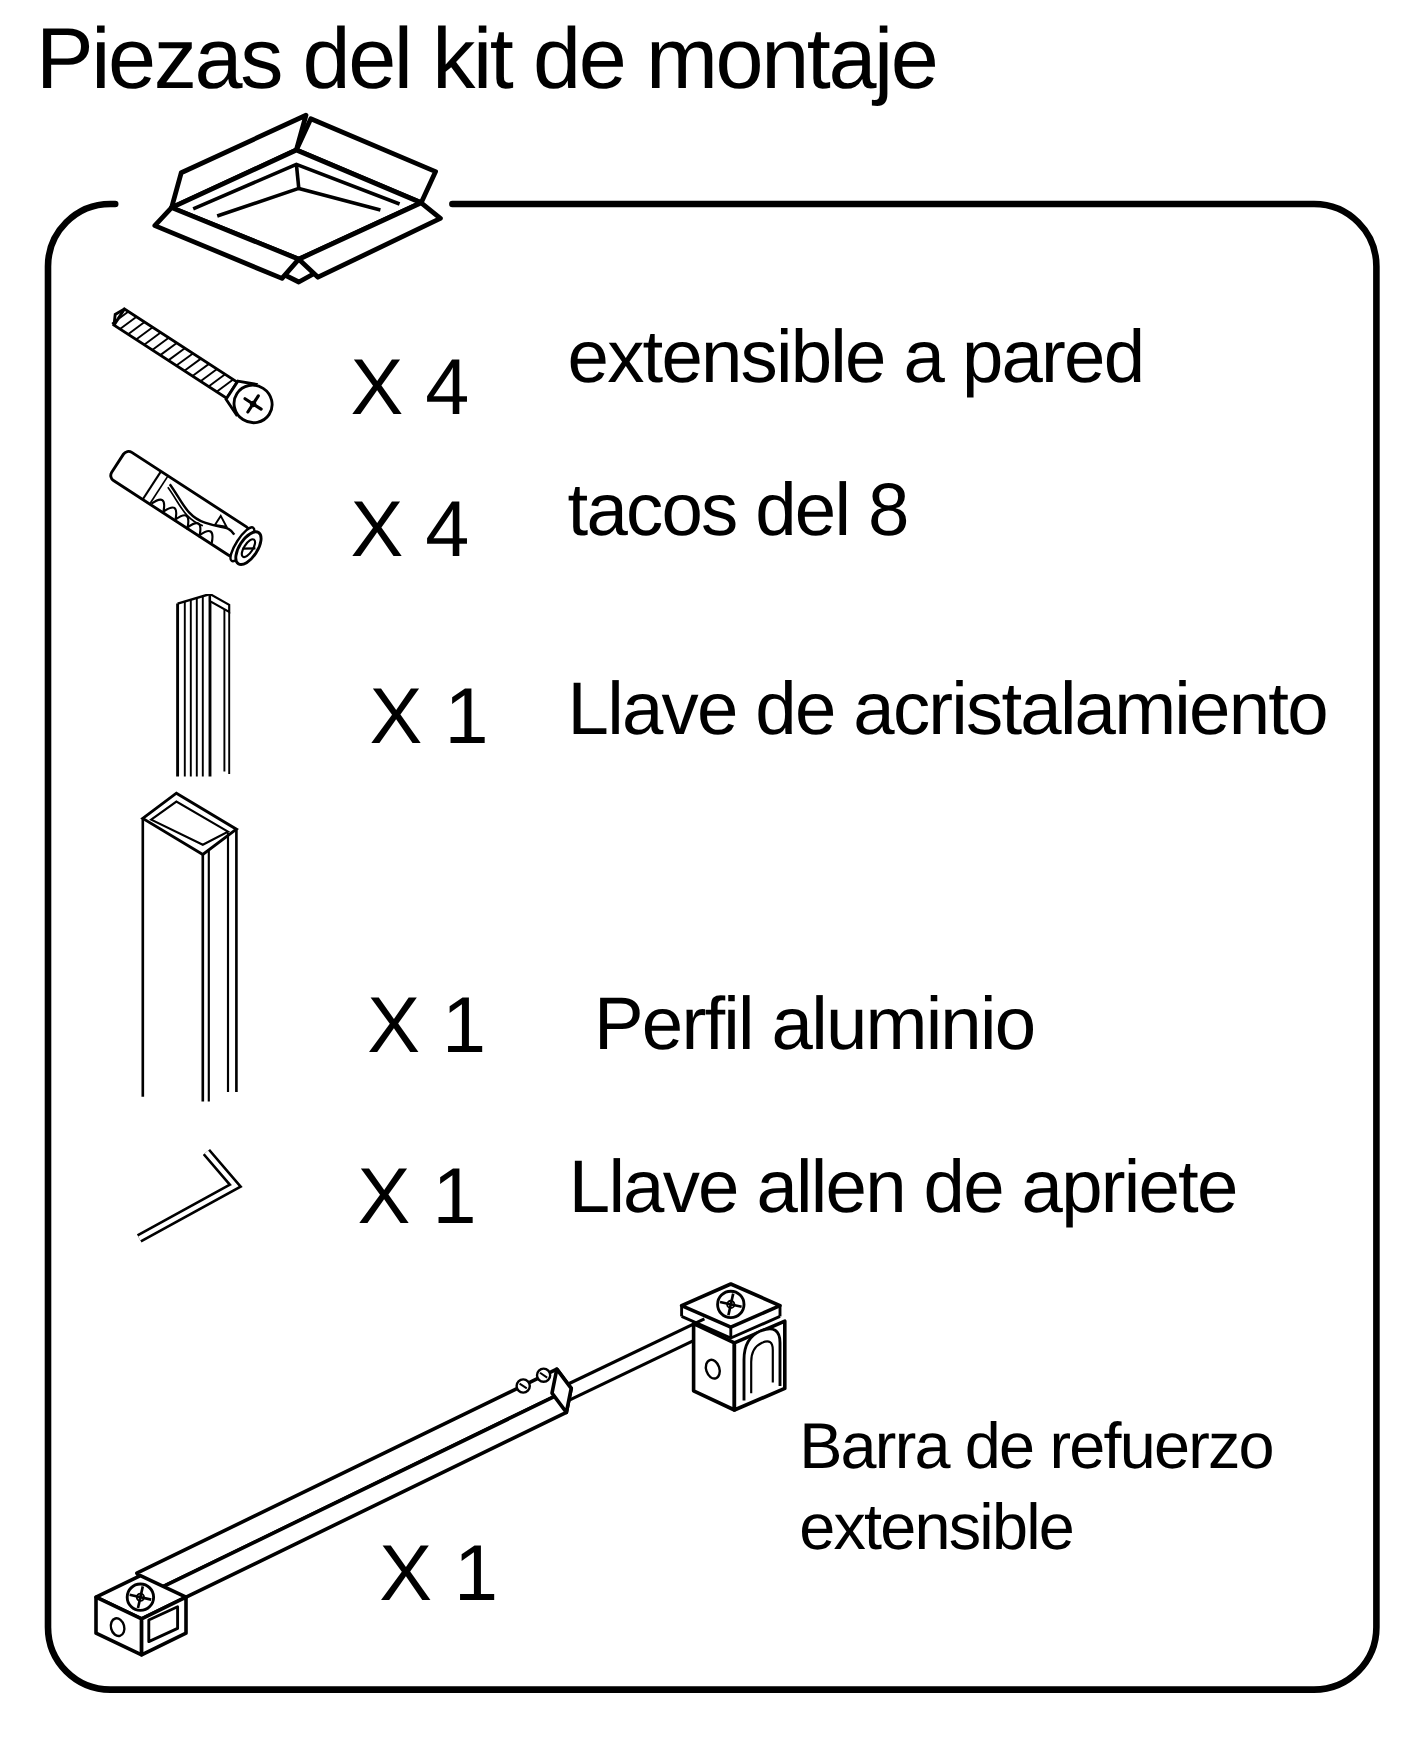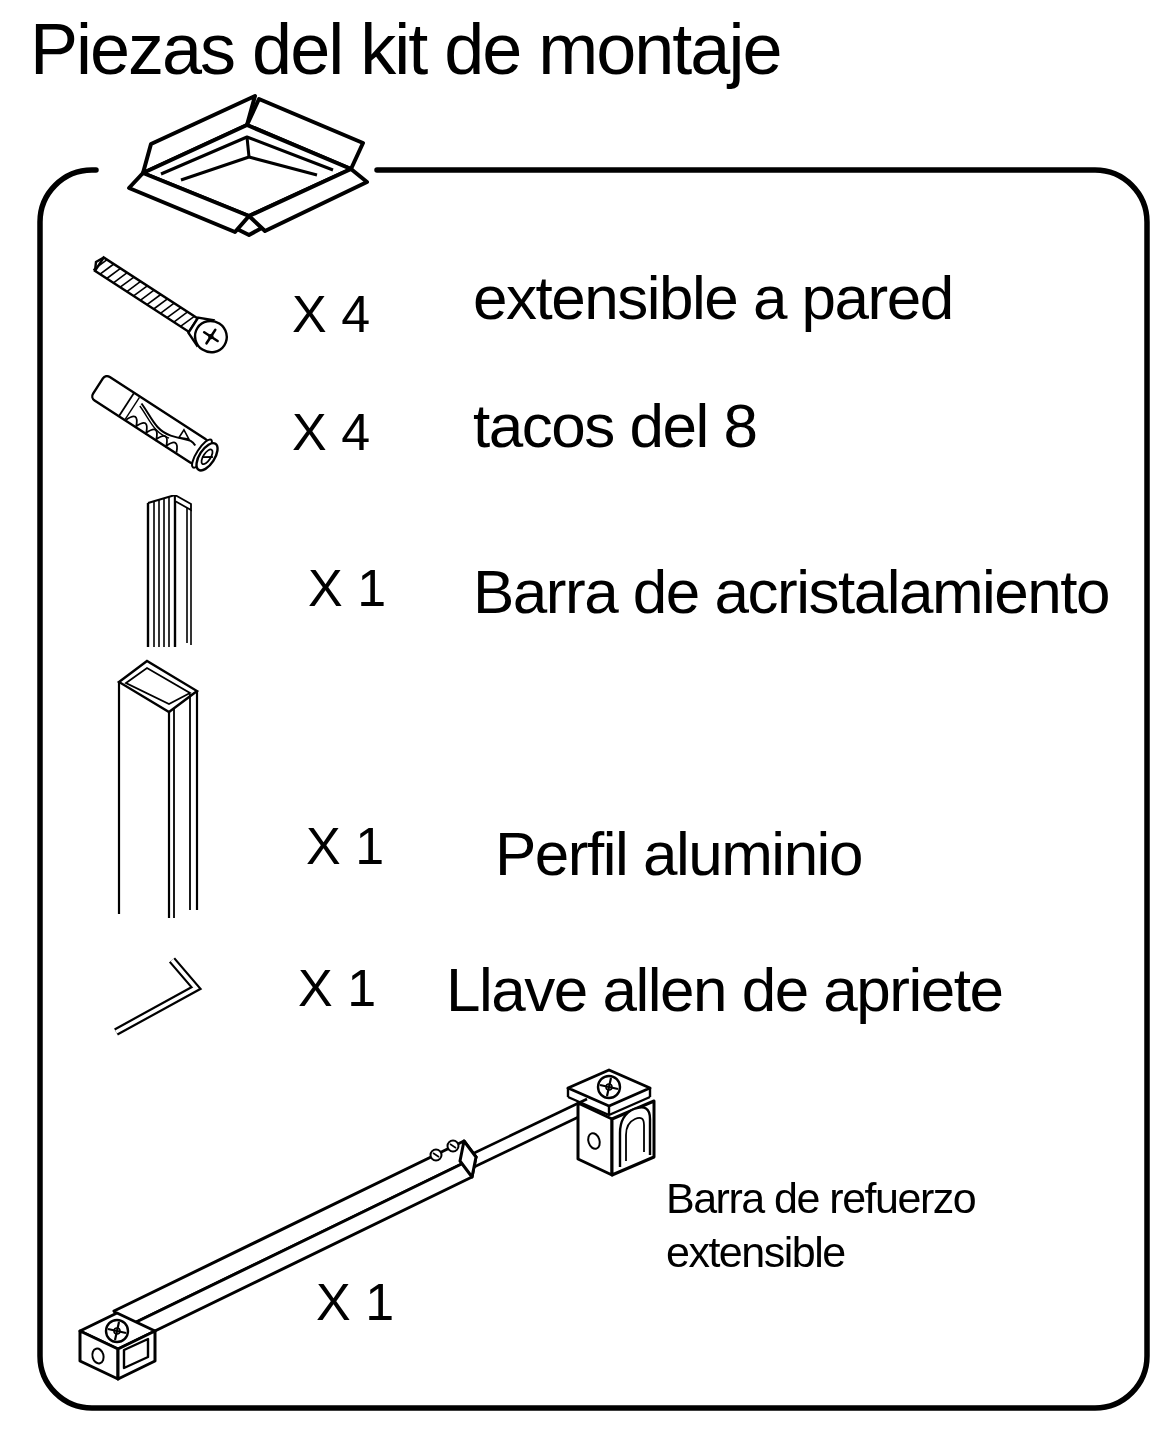--- a/index.html
+++ b/index.html
@@ -5,27 +5,27 @@
   html,body{margin:0;padding:0;background:#fff;}
   .page{
     position:relative;width:1173px;height:1450px;background:#fff;
     font-family:Liberation Sans, sans-serif;color:#000;overflow:hidden;
   }
   .abs{position:absolute;}
   .title{
     left:30px;top:8px;font-size:72px;letter-spacing:-2px;white-space:nowrap;
   }
   .qty{
-    font-size:52px;letter-spacing:0;white-space:nowrap;
+    font-size:66px;letter-spacing:0;white-space:nowrap;
   }
   .lbl{
     font-size:62px;letter-spacing:-1.5px;white-space:nowrap;
   }
   .lbl2{
-    font-size:43px;letter-spacing:-1.5px;line-height:1.25;
+    font-size:54px;letter-spacing:-1.5px;line-height:1.25;
   }
   svg{display:block;}
 </style>
 </head>
 <body>
 
 <div class="page">
 
   <div class="abs title">Piezas del kit de montaje</div>
 
@@ -106,42 +106,42 @@
       <line x1="18" y1="3" x2="18" y2="152" stroke-width="1.6"></line>
       <line x1="23" y1="2" x2="23" y2="152" stroke-width="1.6"></line>
       <line x1="29" y1="0" x2="29" y2="152" stroke-width="2.4"></line>
       <line x1="2" y1="8" x2="29" y2="0" stroke-width="2"></line>
       <polygon points="29,0 45,9 45,15 29,6" stroke-width="1.8"></polygon>
       <line x1="41" y1="13" x2="41" y2="148" stroke-width="1.6"></line>
       <line x1="45" y1="15" x2="45" y2="150" stroke-width="1.6"></line>
     </g>
   </svg>
   <div class="abs qty" style="left:308px;top:558px">X 1</div>
-  <div class="abs lbl" style="left:473px;top:556px">Barra de acristalamiento</div>
+  <div class="abs lbl" style="left:473px;top:556px">Llave de acristalamiento</div>
 
   <svg class="abs" style="left:112px;top:650px" width="100" height="290" viewBox="0 0 100 290">
     <g stroke="#000" fill="none">
       <polygon points="7,32 35,11 85,41 57,62" fill="#fff" stroke-width="2.4"></polygon>
       <polygon points="14,33 35,18 78,43 57,54" stroke-width="1.8"></polygon>
       <line x1="7" y1="32" x2="7" y2="264" stroke-width="2.2"></line>
       <line x1="57" y1="62" x2="57" y2="268" stroke-width="2.2"></line>
       <line x1="62" y1="58" x2="62" y2="268" stroke-width="1.8"></line>
       <line x1="78" y1="44" x2="78" y2="260" stroke-width="1.8"></line>
       <line x1="85" y1="41" x2="85" y2="260" stroke-width="2.2"></line>
     </g>
   </svg>
   <div class="abs qty" style="left:306px;top:816px">X 1</div>
   <div class="abs lbl" style="left:495px;top:818px">Perfil aluminio</div>
 
   <svg class="abs" style="left:106px;top:948px" width="120" height="100" viewBox="0 0 120 100">
     <path d="M10,84 L90,40 L66,12" fill="none" stroke="#000" stroke-width="8" stroke-linejoin="miter" stroke-linecap="butt"></path>
     <path d="M10,84 L90,40 L66,12" fill="none" stroke="#fff" stroke-width="3.6" stroke-linejoin="miter" stroke-linecap="butt"></path>
   </svg>
   <div class="abs qty" style="left:298px;top:958px">X 1</div>
-  <div class="abs lbl" style="left:446px;top:954px">Llave allen de apriete</div>
+  <div class="abs lbl" style="left:474px;top:954px">Llave allen de apriete</div>
 
   <svg class="abs" style="left:60px;top:1055px" width="620" height="360" viewBox="0 0 620 360">
     <g stroke="#000" fill="none" stroke-linejoin="round">
 
       <line x1="410" y1="100" x2="527" y2="44" stroke-width="2.6"></line>
       <line x1="414" y1="112" x2="531" y2="56" stroke-width="2.6"></line>
 
       <polygon points="54,256 404,86 416,102 66,272" fill="#fff" stroke-width="3"></polygon>
       <polygon points="66,272 416,102 412,122 62,292" fill="#fff" stroke-width="3"></polygon>
       <polygon points="404,86 416,102 412,122 400,106" fill="#fff" stroke-width="3"></polygon>

